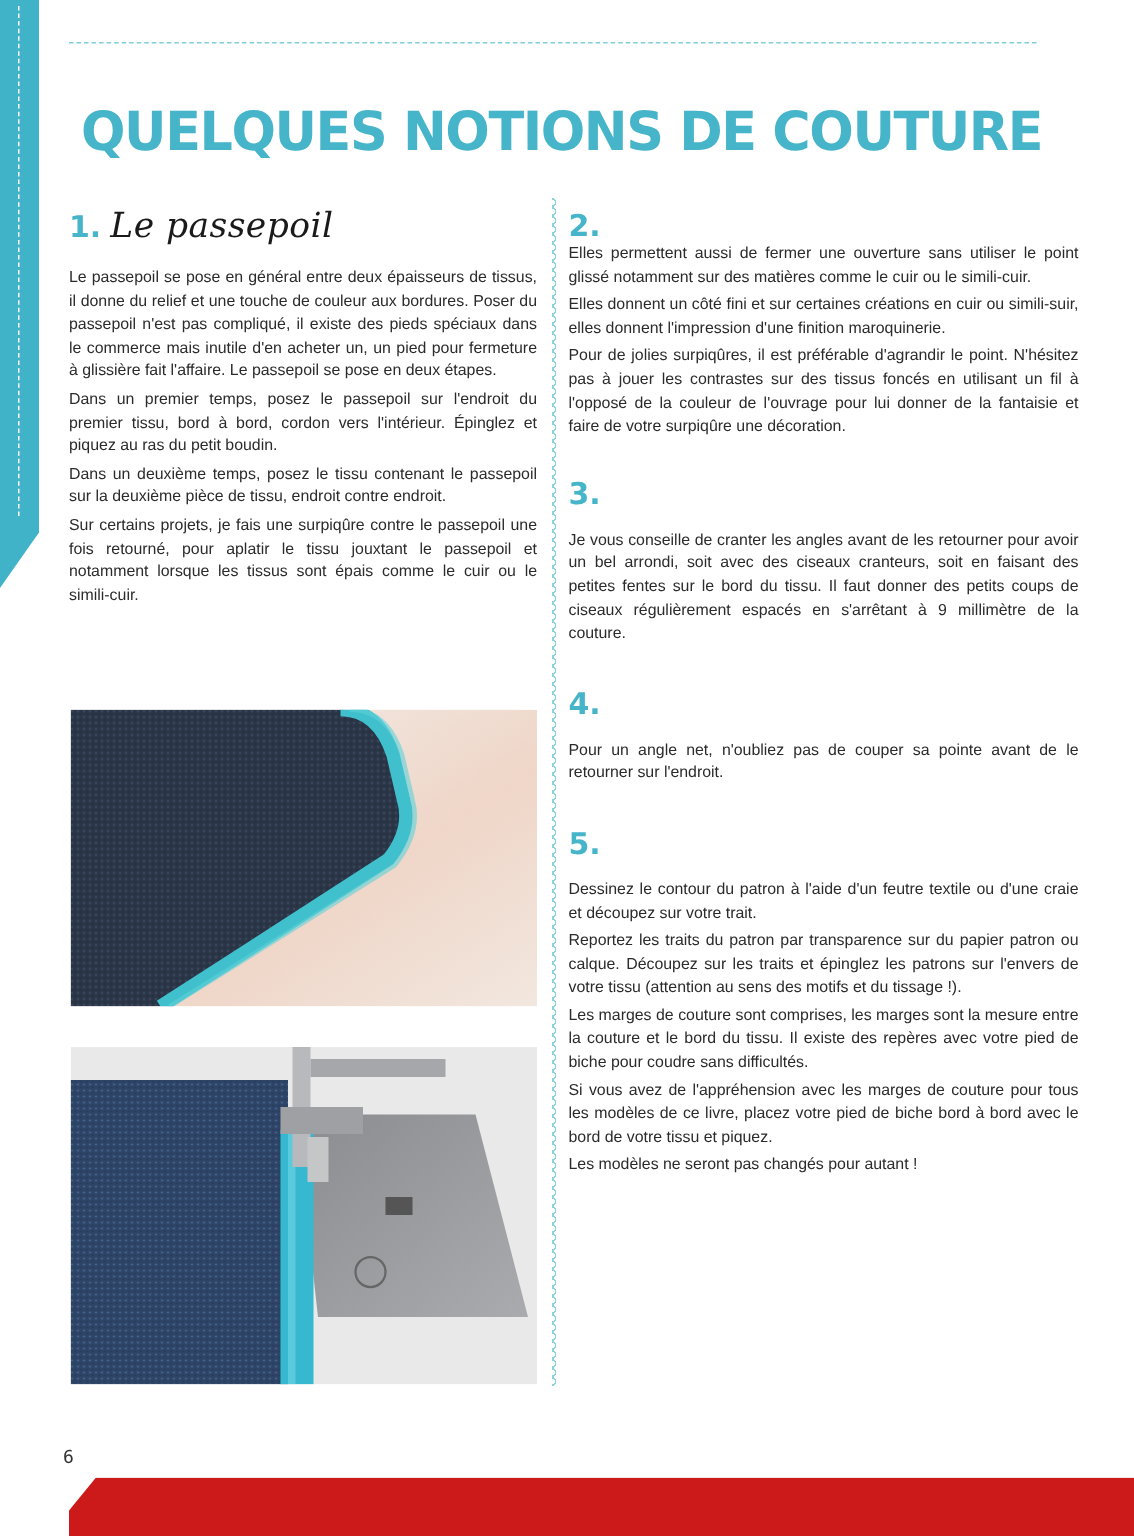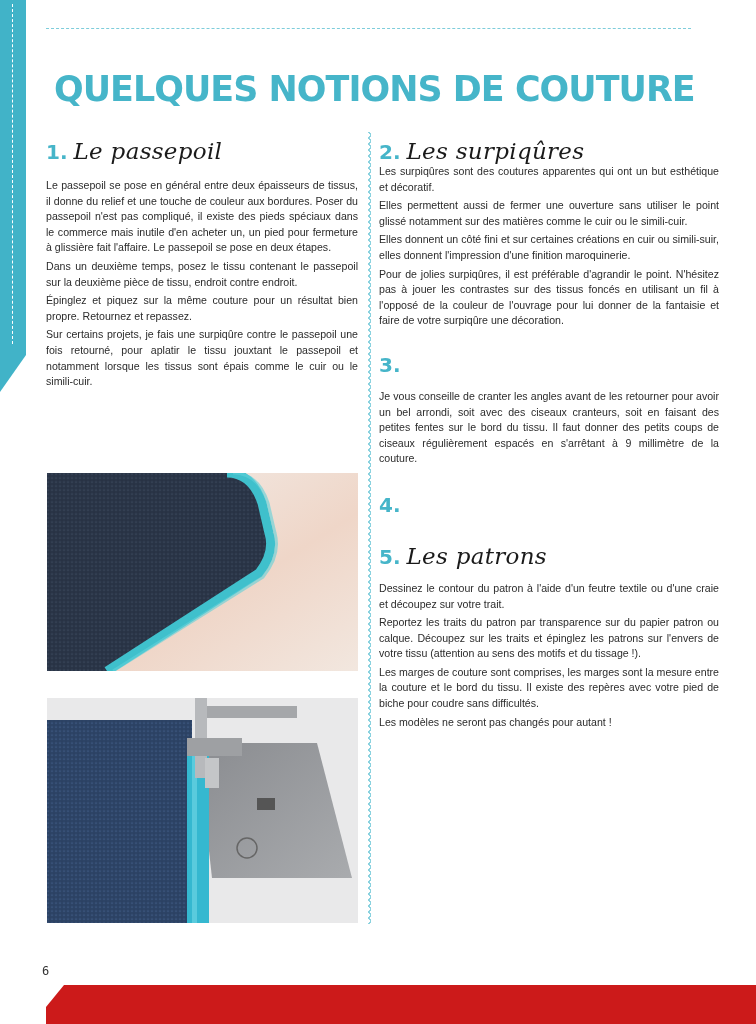--- a/index.html
+++ b/index.html
@@ -84,22 +84,22 @@
 <h1 class="page-title">QUELQUES NOTIONS DE COUTURE</h1>
 
 <div class="col-divider"></div>
 
 <div class="col-left">
   <div class="sec-heading" style="margin-bottom:14px;">
     <span class="sec-num">1.</span>
     <span class="sec-title">Le passepoil</span>
   </div>
   <p class="para">Le passepoil se pose en général entre deux épaisseurs de tissus, il donne du relief et une touche de couleur aux bordures. Poser du passepoil n'est pas compliqué, il existe des pieds spéciaux dans le commerce mais inutile d'en acheter un, un pied pour fermeture à glissière fait l'affaire. Le passepoil se pose en deux étapes.</p>
+  <p class="para">Dans un premier temps, posez le passepoil sur l'endroit du premier tissu, bord à bord, cordon vers l'intérieur. Épinglez et piquez au ras du petit boudin.</p>
   <p class="para">Dans un deuxième temps, posez le tissu contenant le passepoil sur la deuxième pièce de tissu, endroit contre endroit.</p>
-  <p class="para">Épinglez et piquez sur la même couture pour un résultat bien propre. Retournez et repassez.</p>
   <p class="para">Sur certains projets, je fais une surpiqûre contre le passepoil une fois retourné, pour aplatir le tissu jouxtant le passepoil et notamment lorsque les tissus sont épais comme le cuir ou le simili-cuir.</p>
 </div>
 
 <div class="photo photo-1">
   <svg width="311" height="198" viewBox="0 0 311 198">
     <defs>
       <linearGradient id="bg1" x1="0" y1="0" x2="1" y2="1">
         <stop offset="0" stop-color="#f3f1ee"></stop>
         <stop offset="0.6" stop-color="#efd6c8"></stop>
         <stop offset="1" stop-color="#f2e7df"></stop>
@@ -140,40 +140,39 @@
     <rect x="148" y="0" width="12" height="80" fill="#b7b9bc"></rect>
     <rect x="160" y="8" width="90" height="12" fill="#a5a7aa"></rect>
     <rect x="140" y="40" width="55" height="18" fill="#9ea0a3"></rect>
     <rect x="158" y="60" width="14" height="30" fill="#c4c6c8"></rect>
   </svg>
 </div>
 
 <div class="col-right">
   <div class="sec-heading" style="margin-bottom:0px;">
     <span class="sec-num">2.</span>
-    <span class="sec-title">Les surpiqûres</span>
   </div>
-  <p class="para">Les surpiqûres sont des coutures apparentes qui ont un but esthétique et décoratif.</p>
   <p class="para">Elles permettent aussi de fermer une ouverture sans utiliser le point glissé notamment sur des matières comme le cuir ou le simili-cuir.</p>
   <p class="para">Elles donnent un côté fini et sur certaines créations en cuir ou simili-suir, elles donnent l'impression d'une finition maroquinerie.</p>
   <p class="para">Pour de jolies surpiqûres, il est préférable d'agrandir le point. N'hésitez pas à jouer les contrastes sur des tissus foncés en utilisant un fil à l'opposé de la couleur de l'ouvrage pour lui donner de la fantaisie et faire de votre surpiqûre une décoration.</p>
 
   <div class="sec-heading" style="margin-top:24px; margin-bottom:12px;">
     <span class="sec-num">3.</span>
   </div>
   <p class="para">Je vous conseille de cranter les angles avant de les retourner pour avoir un bel arrondi, soit avec des ciseaux cranteurs, soit en faisant des petites fentes sur le bord du tissu. Il faut donner des petits coups de ciseaux régulièrement espacés en s'arrêtant à 9 millimètre de la couture.</p>
 
   <div class="sec-heading" style="margin-top:26px; margin-bottom:12px;">
     <span class="sec-num">4.</span>
   </div>
+  <p class="para">Pour un angle net, n'oubliez pas de couper sa pointe avant de le retourner sur l'endroit.</p>
 
   <div class="sec-heading" style="margin-top:26px; margin-bottom:12px;">
     <span class="sec-num">5.</span>
-    <span class="sec-title">Les patrons</span>
   </div>
   <p class="para">Dessinez le contour du patron à l'aide d'un feutre textile ou d'une craie et découpez sur votre trait.</p>
   <p class="para">Reportez les traits du patron par transparence sur du papier patron ou calque. Découpez sur les traits et épinglez les patrons sur l'envers de votre tissu (attention au sens des motifs et du tissage !).</p>
   <p class="para">Les marges de couture sont comprises, les marges sont la mesure entre la couture et le bord du tissu. Il existe des repères avec votre pied de biche pour coudre sans difficultés.</p>
+  <p class="para">Si vous avez de l'appréhension avec les marges de couture pour tous les modèles de ce livre, placez votre pied de biche bord à bord avec le bord de votre tissu et piquez.</p>
   <p class="para" style="margin-top:0;">Les modèles ne seront pas changés pour autant !</p>
 </div>
 
 <div class="page-number">6</div>
 <div class="footer-band"></div>
 
 </body></html>

